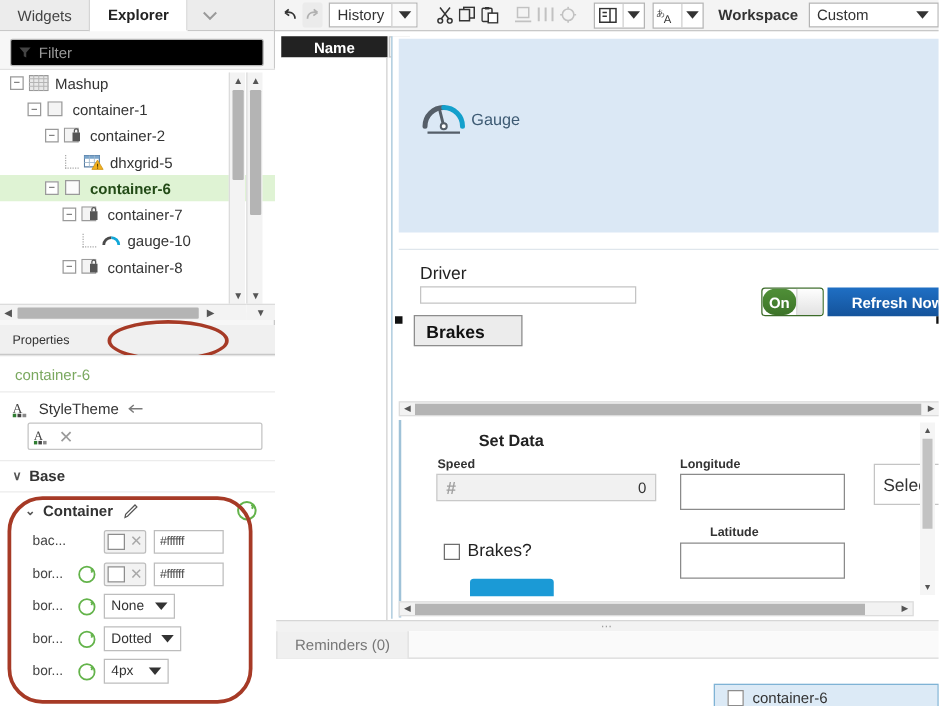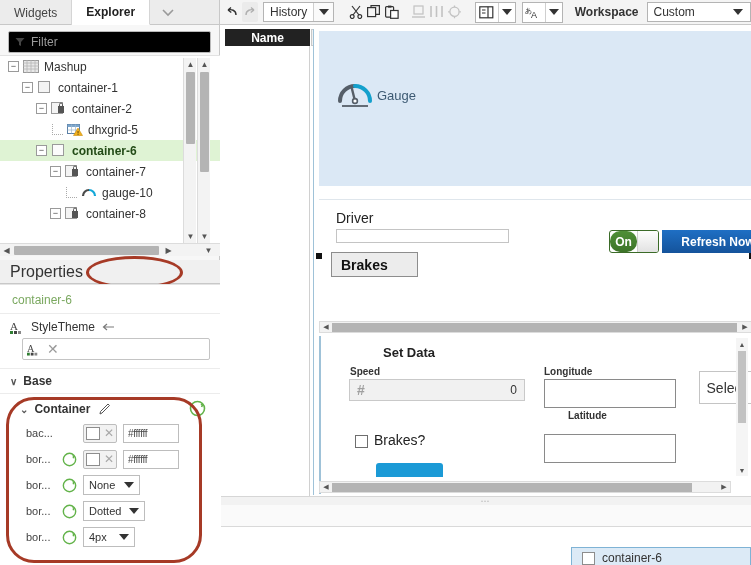--- a/index.html
+++ b/index.html
@@ -87,21 +87,21 @@
   .hscroll .thumb { position: absolute; top: 2px; height: 9px; background: #b4b4b4; border-radius: 1px;}
   .hscroll .arr { position:absolute; top:0; width:13px;height:13px; display:flex;align-items:center;justify-content:center;color:#555;font-size:8px;}
 
   
   #prop-tabs {
     position: absolute; left: 0; top: 260px; width: 220px; height: 24px;
     display: flex; background: #f0f0f0; border-bottom: 1px solid #c8c8c8;
   }
   #prop-tabs .ptab {
     display:flex;align-items:center;justify-content:center;
-    height: 24px; padding: 0 10px; font-size: 16px; color: #333; cursor:pointer;
+    height: 24px; padding: 0 10px; font-size: 10px; color: #333; cursor:pointer;
   }
   #prop-tabs .ptab.active { background:#fff; font-weight:bold;margin-top:48px; }
   .oval-hl {
     position: absolute; border: 3px solid #a63a26; border-radius: 50%;
     pointer-events: none;
   }
   .round-hl {
     position: absolute; border: 3px solid #a63a26; border-radius: 28px;
     pointer-events: none;
   }
@@ -728,21 +728,21 @@
       </div>
 
       <div class="cbx" style="left:34px; top:99px;"></div>
       <div class="cbx-lbl" style="left:53px; top:96px;">Brakes?</div>
 
       <div class="blue-btn"></div>
 
       <div class="fld-label" style="left:223px; top:30px;">Longitude</div>
       <div class="fld-box" style="left:223px; top:43px; width:132px; height:29px;"></div>
 
-      <div class="fld-label" style="left:223px; top:74px;padding-left:24px;">Latitude</div>
+      <div class="fld-label" style="left:223px; top:85px;padding-left:24px;">Latitude</div>
       <div class="fld-box" style="left:223px; top:98px; width:132px; height:29px;"></div>
 
       <div class="select-btn">
         <span>Select</span>
       </div>
 
       <div class="sd-vscroll">
         <div class="a" style="top:0">▲</div>
         <div class="thumb"></div>
         <div class="a" style="bottom:0">▼</div>
@@ -755,20 +755,23 @@
       <div class="a" style="right:0">▶</div>
     </div>
   </div>
 
   <div id="splitter">
     <span class="dots">⋯</span>
   </div>
 
   <div id="bottom">
     <div class="btab-strip">
+      <div class="btab inactive">
+        <span>Reminders (0)</span>
+      </div>
     </div>
     <div class="binding-node">
       <span class="bx"></span>
       <span class="nm">container-6</span>
     </div>
   </div>
 
 </div>
 
 </body></html>

